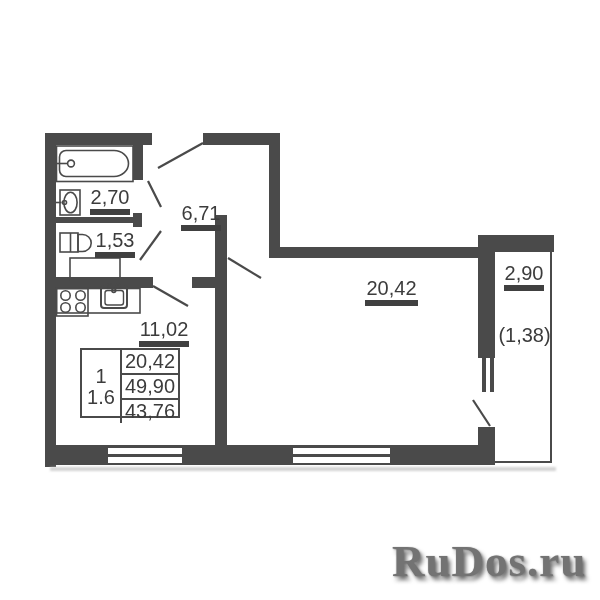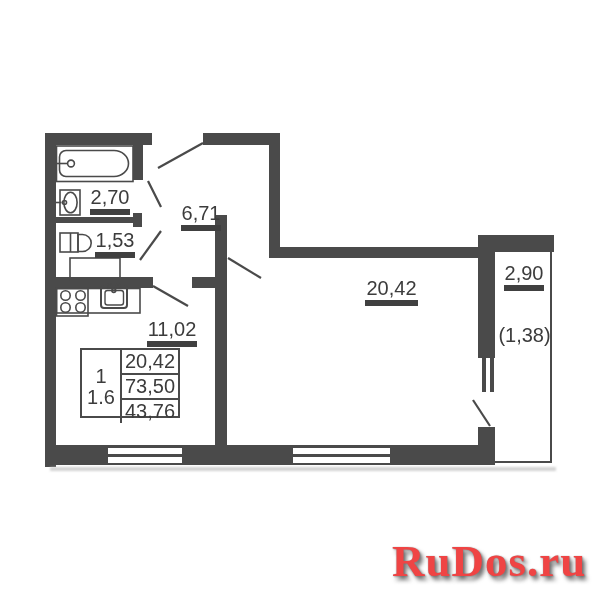--- a/index.html
+++ b/index.html
@@ -33,21 +33,21 @@
     border-bottom:2px solid #4a4a4a;
   }
   #info-table .valcell:last-child { border-bottom:none; }
   #shadow {
     position:absolute; left:50px; top:467px; width:506px; height:4px;
     background:#c6c6c6; filter:blur(1px); opacity:.75;
   }
   #watermark {
     position:absolute; left:392px; top:537px; width:192px; height:52px;
     font-family:"Liberation Serif", serif; font-weight:bold; font-size:45px;
-    line-height:48px; text-align:right; color:#ef4444;
+    line-height:48px; text-align:right; color:#737373;
     text-shadow: 3px 4px 4px rgba(110,110,110,.95), 1px 1px 2px rgba(150,150,150,.9), 0 0 1px rgba(160,160,160,.8);
     letter-spacing:1px;
   }
 </style>
 </head>
 <body>
 
 <div id="canvas">
 
   <div class="w" style="left:45px;  top:133px; width:11px;  height:334px;"></div>
@@ -138,38 +138,38 @@
 
   <div class="lbl" style="left:80px; top:186px; width:60px;">
     <span class="u">2,70</span>
   </div>
   <div class="lbl" style="left:85px; top:229px; width:60px;text-align:center;">
     <span class="u">1,53</span>
   </div>
   <div class="lbl" style="left:171px; top:182px; width:60px;margin-top:20px;">
     <span class="u">6,71</span>
   </div>
-  <div class="lbl" style="left:134px; top:318px; width:60px;margin-left:8px;">
+  <div class="lbl" style="left:134px; top:318px; width:60px;">
     <span class="u">11,02</span>
   </div>
   <div class="lbl" style="left:361px; top:277px; width:61px;">
     <span class="u">20,42</span>
   </div>
   <div class="lbl" style="left:494px; top:262px; width:60px;">
     <span class="u">2,90</span>
   </div>
   <div class="lbl" style="left:492px; top:288px; width:65px;margin-top:36px;">
     <span>(1,38)</span>
   </div>
 
   <div id="info-table">
     <div class="leftcell">
       <span>1</span>
       <span>1.6</span>
     </div>
     <div class="valcell">20,42</div>
-    <div class="valcell">73,50</div>
+    <div class="valcell">49,90</div>
     <div class="valcell">43,76</div>
   </div>
 
   <div id="watermark">RuDos.ru</div>
 
 </div>
 
 </body></html>

